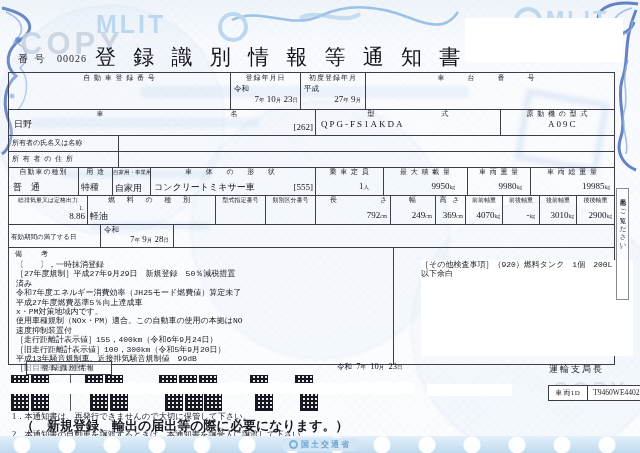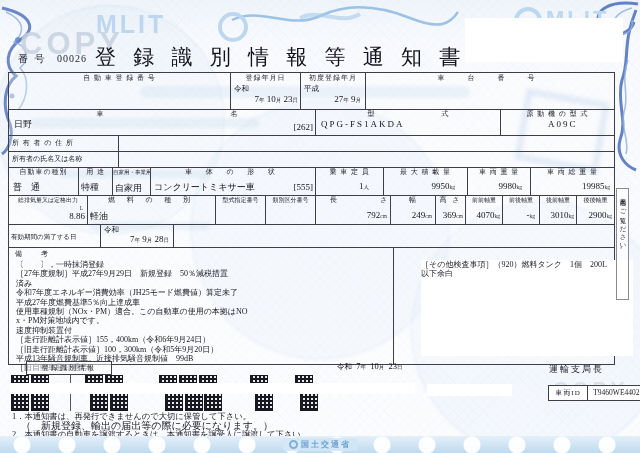--- a/index.html
+++ b/index.html
@@ -142,28 +142,28 @@
         <div class="val" style="padding-left:5px;letter-spacing:2px;">QPG-FS1AKDA</div>
       </div>
       <div class="cell" style="flex:1;">
         <div class="lbl">原 動 機 の 型 式</div>
         <div class="val" style="padding-left:7px;letter-spacing:2px;margin-left:40px;">A09C</div>
       </div>
     </div>
 
     <div class="row" style="height:15px;">
       <div class="cell" style="width:110px;display:flex;align-items:center;">
-        <div class="lbl" style="padding-left:3px;">所 有 者 の 住 所</div>
+        <div class="lbl" style="padding-left:3px;letter-spacing:0;">所有者の氏名又は名称</div>
       </div>
       <div class="cell" style="flex:1;"></div>
     </div>
 
     <div class="row" style="height:15px;">
       <div class="cell" style="width:110px;display:flex;align-items:center;">
-        <div class="lbl" style="padding-left:3px;letter-spacing:0;">所有者の氏名又は名称</div>
+        <div class="lbl" style="padding-left:3px;">所 有 者 の 住 所</div>
       </div>
       <div class="cell" style="flex:1;"></div>
     </div>
 
     <div class="row" style="height:27px;">
       <div class="cell" style="width:70px;">
         <div class="lbl">自動車の種別</div>
         <div class="val" style="padding-left:4px;margin-top:5px;">普　通</div>
       </div>
       <div class="cell" style="width:34px;">
@@ -273,32 +273,32 @@
         <div class="val era" style="padding-left:3px;line-height:9px;">令和</div>
         <div class="val" style="text-align:right;padding-right:4px;">
           <span>7</span><span class="u">年</span>
           <span>9</span><span class="u">月</span>
           <span>28</span><span class="u">日</span>
         </div>
       </div>
       <div class="cell" style="flex:1;border-right:none;"></div>
     </div>
 
-    <div class="row" style="height:116px;position:relative;">
+    <div class="row" style="height:116px;position:relative;font-family:Liberation Mono, monospace;">
       <div class="cell" style="flex:1;border-right:none;">
         <div class="lbl" style="text-align:left;padding-left:6px;letter-spacing:6px;margin-top:2px;">備　考</div>
         <div class="abs" style="left:384px;top:0;bottom:0;width:1px;background:#3e3e48;"></div>
         <div class="abs" style="left:7px;top:12px;width:374px;">
           <div class="rline">〔　　〕，一時抹消登録</div>
           <div class="rline">［27年度規制］平成27年9月29日　新規登録　50％減税措置</div>
           <div class="rline">済み</div>
           <div class="rline">令和7年度エネルギー消費効率（JH25モード燃費値）算定未了</div>
           <div class="rline">平成27年度燃費基準5％向上達成車</div>
+          <div class="rline">x・PM対策地域内です。</div>
           <div class="rline">使用車種規制（NOx・PM）適合。この自動車の使用の本拠はNO</div>
-          <div class="rline">x・PM対策地域内です。</div>
           <div class="rline">速度抑制装置付</div>
           <div class="rline">［走行距離計表示値］155，400km（令和6年9月24日）</div>
           <div class="rline">［旧走行距離計表示値］100，300km（令和5年9月20日）</div>
           <div class="rline">平成13年騒音規制車。近接排気騒音規制値　99dB</div>
           <div class="rline">［旧自動車登録番号］</div>
         </div>
         <div class="abs" style="left:412px;top:12px;width:212px;background:#fff;min-height:96px;">
           <div class="rline">［その他検査事項］（920）燃料タンク　1個　200L</div>
           <div class="rline">以下余白</div>
         </div>
@@ -343,21 +343,21 @@
   </div>
   <div class="abs" style="left:549px;top:363px;font-size:9px;letter-spacing:2px;z-index:4;">運輸支局長</div>
 
   <div class="abs" style="left:548px;top:385px;height:14px;display:flex;z-index:4;border:1px solid #3e3e48;background:#fff;">
     <div style="width:38px;border-right:1px solid #3e3e48;font-size:7px;text-align:center;line-height:14px;letter-spacing:1px;">車両ID</div>
     <div style="width:68px;font-size:7.5px;text-align:center;line-height:14px;">T9460WE4402728</div>
   </div>
 
   <div class="abs" style="left:12px;top:412px;">
     <div class="rline" style="font-size:8.3px;line-height:9.2px;">1．本通知書は、再発行できませんので大切に保管して下さい。</div>
-    <div class="rline" style="font-size:10px;line-height:9.2px;padding-left:9px;">（　新規登録、輸出の届出等の際に必要になります。）</div>
+    <div class="rline" style="font-size:13px;line-height:9.2px;padding-left:9px;font-weight:bold;">（　新規登録、輸出の届出等の際に必要になります。）</div>
     <div class="rline" style="font-size:8.3px;line-height:9.2px;">2．本通知書の自動車を譲渡するときは、本通知書を譲受人に譲渡して下さい。</div>
   </div>
 
   <div id="footer-band">
     <div class="abs" style="left:0;right:0;bottom:2px;display:flex;justify-content:center;margin-top:16px;">
       <div class="ministry">
         <div class="mini-globe"></div>
         <span>国土交通省</span>
       </div>
     </div>

